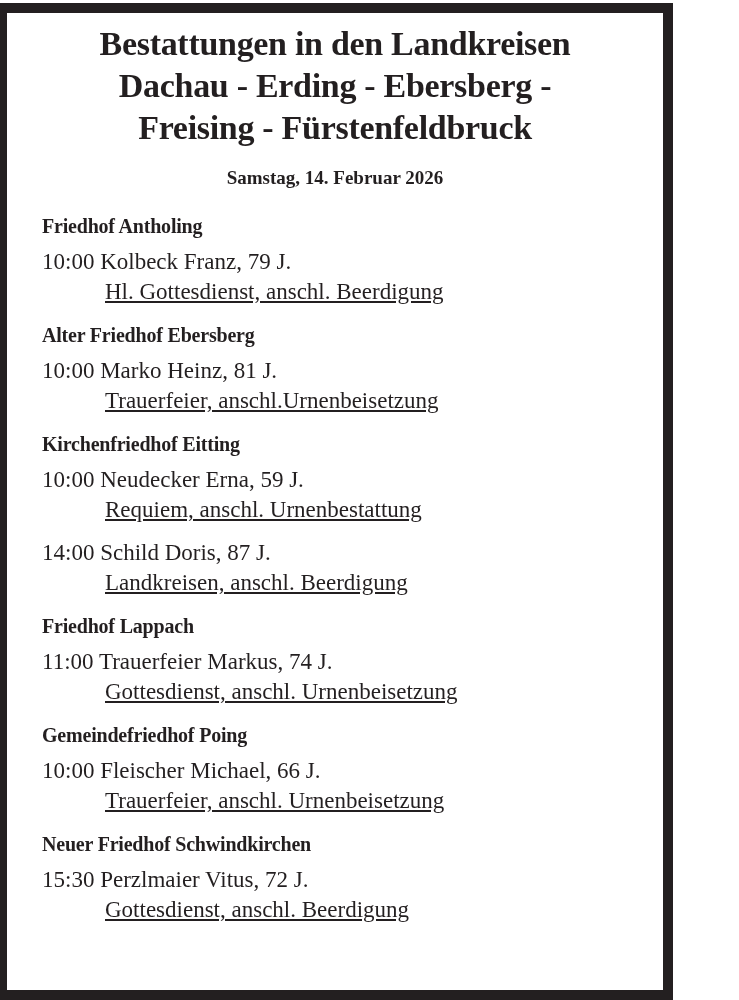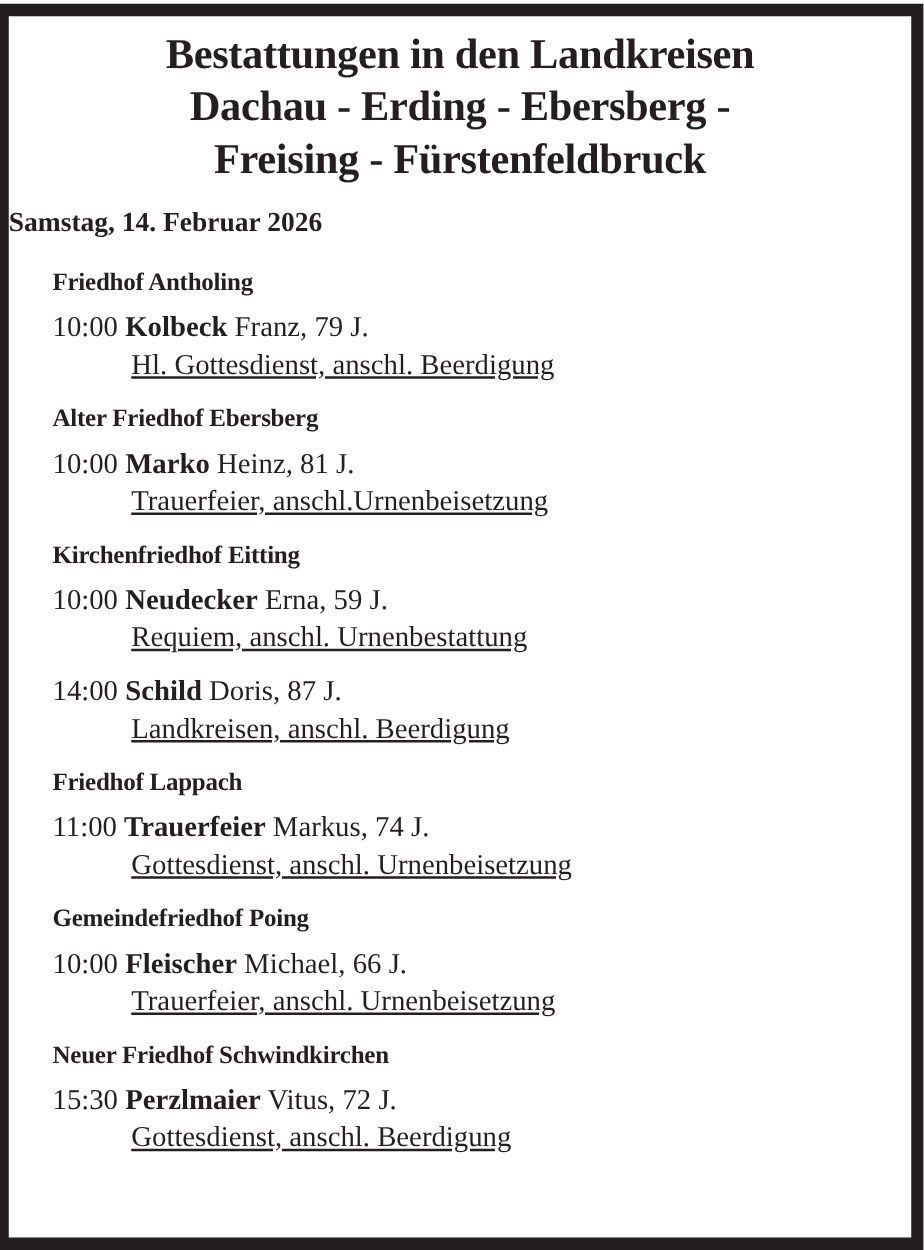--- a/index.html
+++ b/index.html
@@ -9,59 +9,60 @@
     height: 1000px;
     background: #ffffff;
     box-sizing: border-box;
     padding-top: 3px;
     font-family: "Liberation Serif", "DejaVu Serif", serif;
     color: #231f20;
     overflow: hidden;
   }
   .frame {
     box-sizing: border-box;
-    width: 739px;
+    width: 673px;
     height: 997px;
     border: 10px solid #231f20;
     border-left-width: 7px;
     padding: 10px 0 0 0;
     overflow: hidden;
   }
   .title {
     font-weight: bold;
     font-size: 34px;
     line-height: 42px;
     text-align: center;
     letter-spacing: -0.3px;
     margin: 0;
   }
   .title-line { display: block; }
   .date {
     font-weight: bold;
-    font-size: 22px;
+    font-size: 19px;
     line-height: 40px;
+    text-align: center;
     margin-top: 9px;
   }
   .section {
     margin: 13px 20px 0 35px;
   }
   .cemetery {
     font-weight: bold;
     font-size: 20px;
     line-height: 31px;
     margin: 0 0 5px 0;
     letter-spacing: -0.2px;
   }
   .line {
     font-size: 23px;
     line-height: 30px;
     white-space: nowrap;
   }
   .detail { margin-left: 63px; text-decoration: underline; }
-  .b { font-weight: bold; }
+  .b { font-weight: normal; }
 </style>
 </head>
 <body>
 
 <div class="page">
   <div class="frame">
 
     <h1 class="title">
       <span class="title-line">Bestattungen in den Landkreisen</span>
       <span class="title-line">Dachau - Erding - Ebersberg -</span>

